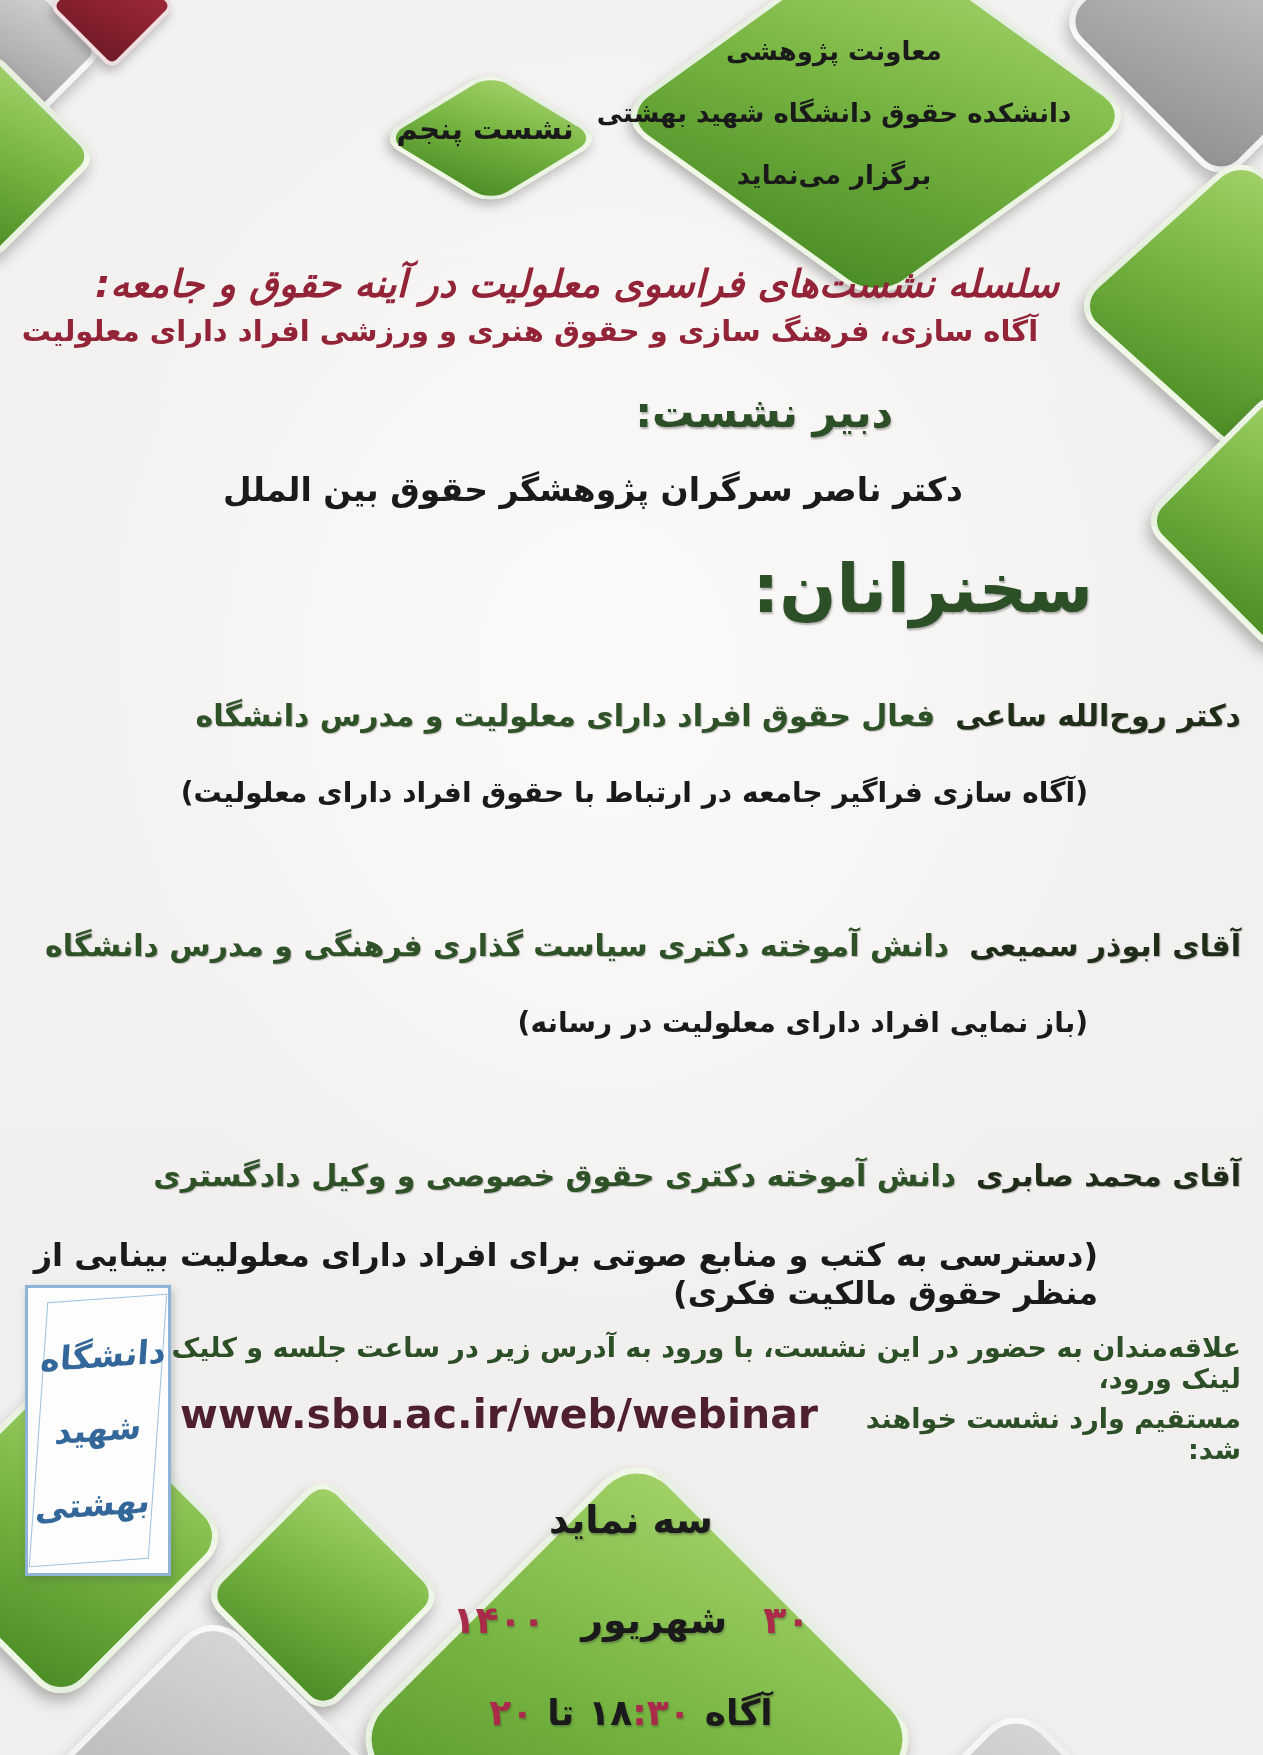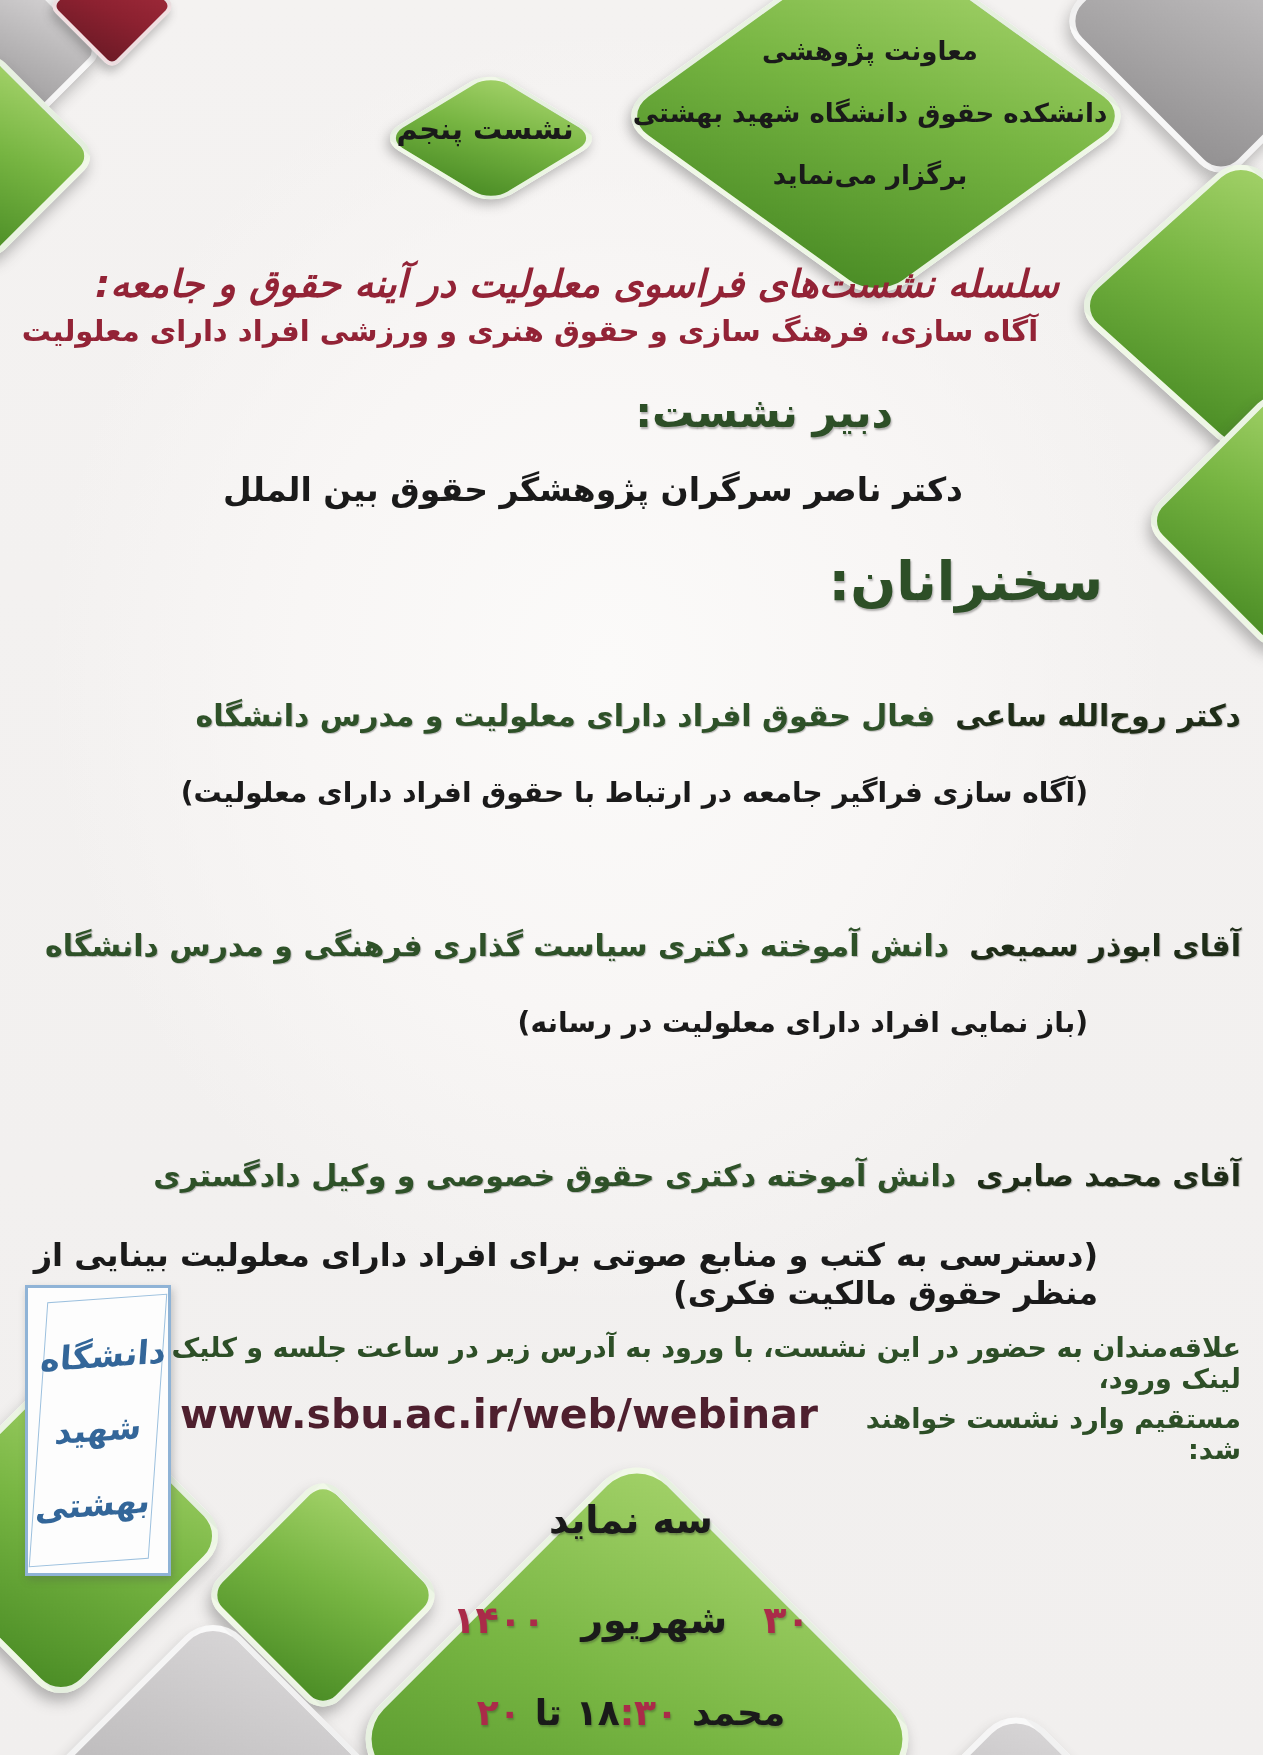--- a/index.html
+++ b/index.html
@@ -73,35 +73,35 @@
   <div class="diamond d-green" style="left:1180px; top:425px; width:180px; height:180px; border-radius:26px; transform:rotate(45deg); z-index:1;"></div>
 
   <div class="diamond d-green" style="left:410px; top:57px; width:150px; height:150px; border-radius:30px; transform:scale(0.99,0.6) rotate(45deg); z-index:2;"></div>
 
   <div class="diamond d-green" style="left:-60px; top:1415px; width:230px; height:230px; border-radius:34px; transform:rotate(45deg); z-index:1;"></div>
   <div class="diamond d-green" style="left:237px; top:1509px; width:160px; height:160px; border-radius:24px; transform:rotate(45deg); z-index:1;"></div>
   <div class="diamond d-green" style="left:431px; top:1533px; width:400px; height:400px; border-radius:48px; transform:rotate(45deg); z-index:2;"></div>
   <div class="diamond d-gray" style="left:-8px; top:1700px; width:430px; height:430px; border-radius:40px; transform:rotate(45deg); z-index:3;"></div>
   <div class="diamond d-gray" style="left:825px; top:1780px; width:370px; height:370px; border-radius:40px; transform:rotate(45deg); z-index:3;"></div>
 
-  <div class="fa black center" style="left:630px; top:36px; width:480px; z-index:4; font-size:26px;">
+  <div class="fa black center" style="left:594px; top:36px; width:480px; z-index:4; font-size:26px;">
     <div style="margin-bottom:32px;">معاونت پژوهشی</div>
     <div style="margin-bottom:32px;">دانشکده حقوق دانشگاه شهید بهشتی</div>
     <div>برگزار می‌نماید</div>
   </div>
 
   <div class="fa black center" style="left:380px; top:112px; width:210px; z-index:4; font-size:29px;">نشست پنجم</div>
 
   <div class="fa title-red center" style="left:52px; top:262px; width:1050px; z-index:4; font-size:38px;font-style:italic;">سلسله نشست‌های فراسوی معلولیت در آینه حقوق و جامعه:</div>
   <div class="fa title-red center" style="left:0px; top:314px; width:1060px; z-index:4; font-size:29px;">آگاه سازی، فرهنگ سازی و حقوق هنری و ورزشی افراد دارای معلولیت</div>
 
   <div class="fa dgreen shadowed" style="right:370px; top:388px; z-index:4; font-size:42px;">دبیر نشست:</div>
   <div class="fa black center" style="left:0px; right:77px; top:470px; z-index:4; font-size:33px;">دکتر ناصر سرگران پژوهشگر حقوق بین الملل</div>
 
-  <div class="fa dgreen shadowed" style="right:160px; top:550px; z-index:4; font-size:54px;">سخنرانان:</div>
+  <div class="fa dgreen shadowed" style="right:170px; top:550px; z-index:4; font-size:67px;">سخنرانان:</div>
 
   <div class="fa speaker-line" style="right:22px; left:20px; top:698px; z-index:4; font-size:30px;">
     <span class="sp-name">دکتر روح‌الله ساعی</span>
     <span class="sp-role">فعال حقوق افراد دارای معلولیت و مدرس دانشگاه</span>
   </div>
   <div class="fa black" style="right:175px; top:776px; z-index:4; font-size:28px;">(آگاه سازی فراگیر جامعه در ارتباط با حقوق افراد دارای معلولیت)</div>
 
   <div class="fa speaker-line" style="right:22px; left:20px; top:928px; z-index:4; font-size:30px;">
     <span class="sp-name">آقای ابوذر سمیعی</span>
     <span class="sp-role">دانش آموخته دکتری سیاست گذاری فرهنگی و مدرس دانشگاه</span>
@@ -136,15 +136,15 @@
     <span class="date-red">۳۰</span>
   </div>
 
   <div class="ltr-row center" style="position:absolute; left:381px; top:1692px; width:500px; z-index:4; font-size:36px; font-weight:bold; justify-content:center; gap:14px; text-shadow:1px 2px 2px rgba(40,40,40,.3);">
     <span class="date-red">۲۰</span>
     <span class="black">تا</span>
     <span class="ltr-row" style="gap:0;">
       <span class="black">۱۸</span>
         <span class="date-red">:۳۰</span>
     </span>
-    <span class="black">محمد</span>
+    <span class="black">آگاه</span>
   </div>
 </div>
 
 </body></html>

